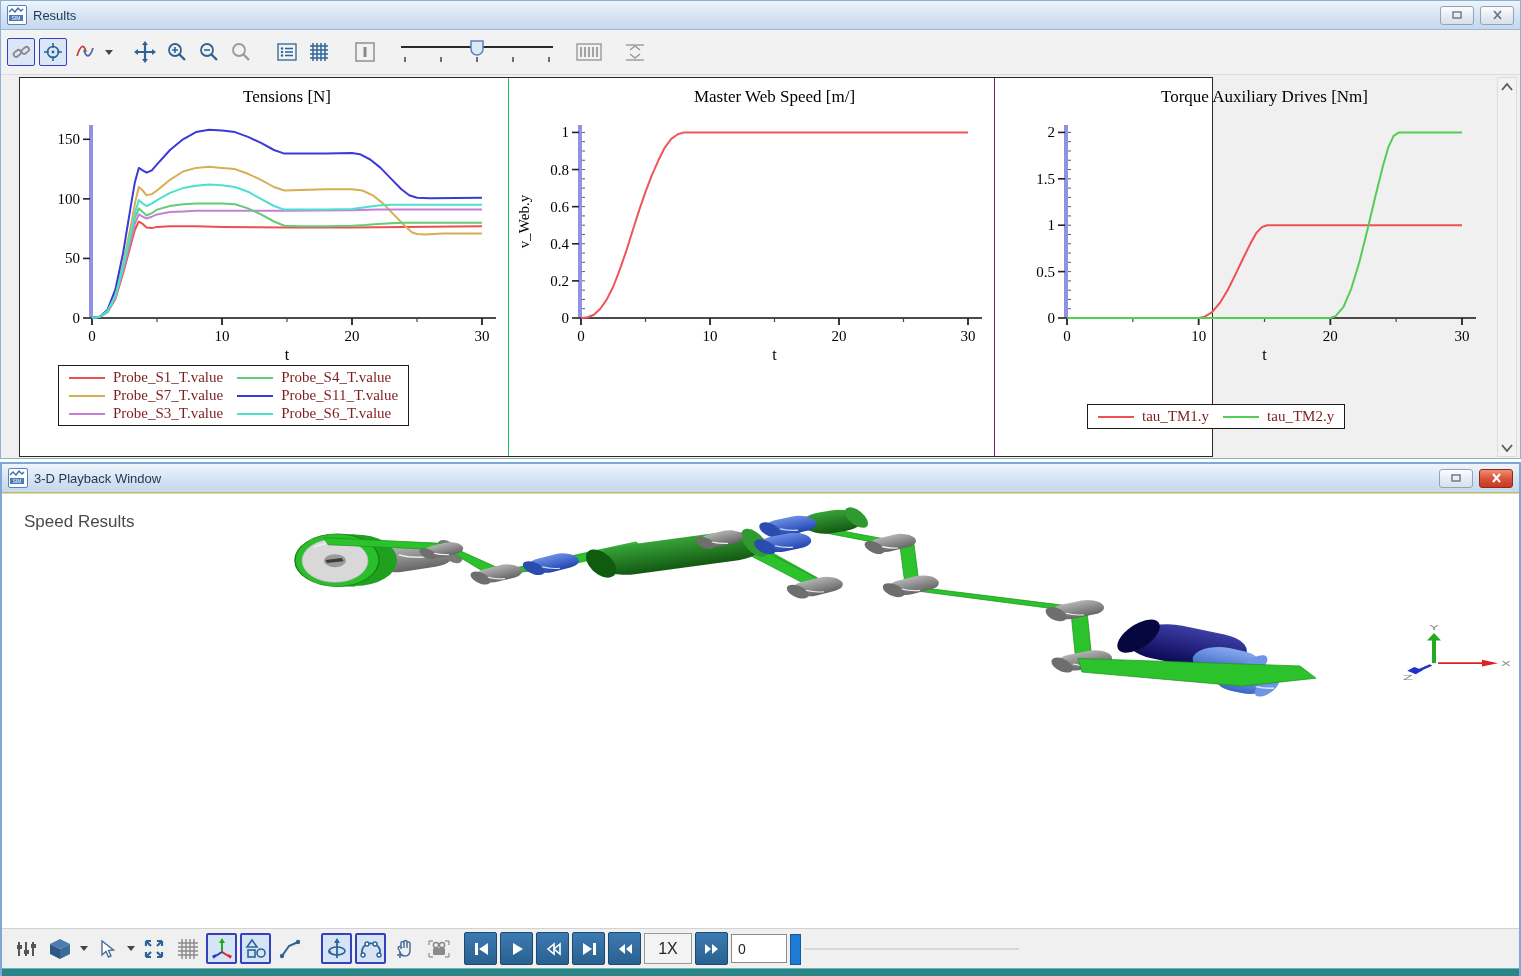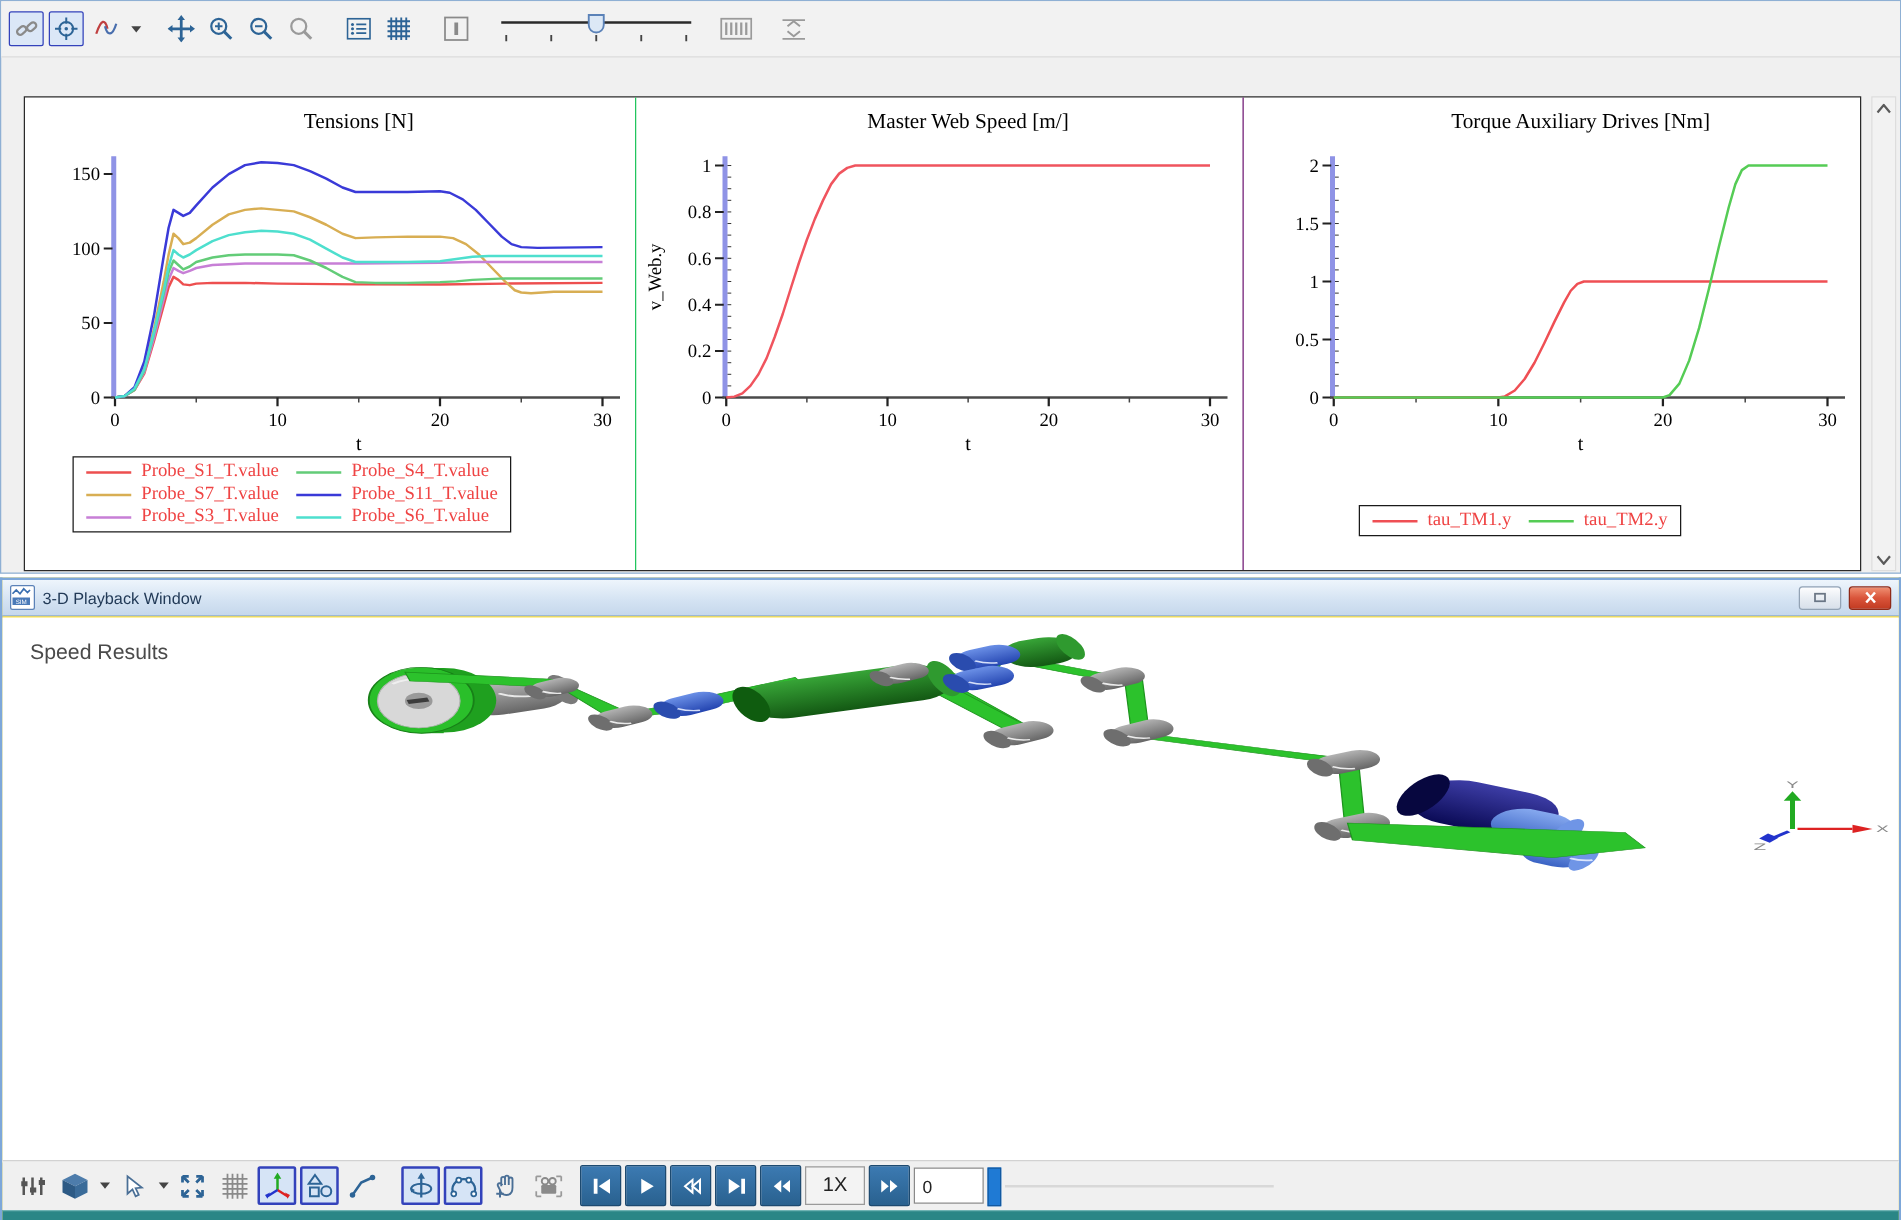--- a/index.html
+++ b/index.html
@@ -18,28 +18,28 @@
   .appicon{width:18px;height:18px;border:1px solid #5b82b8;background:#fff;display:flex;flex-direction:column;border-radius:2px;overflow:hidden;}
   .appicon svg{display:block;}
 
   
   #results-window{top:0;height:459px;}
   #results-toolbar{height:40px;display:flex;align-items:center;gap:4px;padding:2px 6px;background:#f2f2f2;border-bottom:1px solid #dcdcdc;}
   .rbtn{width:28px;height:28px;display:flex;align-items:center;justify-content:center;border:1px solid transparent;border-radius:2px;box-sizing:border-box;}
   .rbtn.sel{border:1.5px solid #3342bb;background:#dbe7f7;}
   .dropcaret{width:0;height:0;border-left:4px solid transparent;border-right:4px solid transparent;border-top:5px solid #444;margin-left:2px;}
   .tb-gap{width:10px;}
-  #charts-area{position:absolute;left:18px;top:76px;width:1470px;height:380px;background:#ffffff;border:1px solid #2a2a2a;
+  #charts-area{position:absolute;left:18px;top:76px;width:1194px;height:380px;background:#ffffff;border:1px solid #2a2a2a;
     display:flex;box-sizing:border-box;}
   .chart-panel{position:relative;height:100%;box-sizing:border-box;}
   #chart-0{width:488px;}
   #chart-1{width:486px;border-left:1px solid #22c55e;}
   #chart-2{flex:1;border-left:1px solid #701a75;}
   .chart-legend{position:absolute;border:1.5px solid #1a1a1a;background:#fff;display:grid;column-gap:14px;row-gap:1px;
-    padding:3px 10px;font-family:"Liberation Serif",serif;font-size:15px;color:#ef4444;}
+    padding:3px 10px;font-family:"Liberation Serif",serif;font-size:15px;color:#7f1d1d;}
   .legend-entry{display:flex;align-items:center;gap:8px;white-space:nowrap;}
   .legend-line{display:inline-block;width:36px;height:0;border-top:2.5px solid #000;}
   #results-scrollbar{position:absolute;right:3px;top:76px;width:20px;height:380px;background:#f2f2f2;border:1px solid #dddddd;
     display:flex;flex-direction:column;justify-content:space-between;align-items:center;box-sizing:border-box;}
   .scroll-arrow{width:18px;height:17px;display:flex;align-items:center;justify-content:center;}
 
   
   #playback-window{top:462px;height:514px;border:2px solid #7da7d9;border-bottom:none;background:#fde047;}
   #playback-window .titlebar{height:28px;}
   #latest-label{position:absolute;left:22px;top:48px;font-size:17px;color:#4a4a4a;}
@@ -57,20 +57,41 @@
   .timeslider .handle{position:absolute;left:0;top:1px;width:9px;height:29px;background:#1f7ad4;border:1px solid #1259a0;}
   .timeslider .track{position:absolute;left:14px;top:15px;width:215px;height:2px;background:#d8d8d8;}
   #teal-strip{position:absolute;left:0;top:504px;width:1517px;height:8px;background:#2a8686;border-top:1px solid #6fb3b3;}
 </style>
 </head>
 <body>
 
 <div id="stage">
 
   <section class="window" id="results-window">
+    <div class="titlebar">
+      <span class="appicon">
+        <svg width="16" height="16" viewBox="0 0 16 16">
+            <polyline points="1,6 4,3 7,6 10,2 13,5 15,3" fill="none" stroke="#3a6fb0" stroke-width="1.4"></polyline>
+            <rect x="1" y="9" width="14" height="6" fill="#4a7ab8"></rect>
+            <text x="8" y="14" font-size="5" fill="#fff" text-anchor="middle" font-family="Liberation Sans,sans-serif">SIM</text>
+          </svg>
+      </span>
+      <span class="wtitle">Results</span>
+      <span class="spacer"></span>
+      <span class="winbtn">
+        <svg width="12" height="10" viewBox="0 0 12 10">
+            <rect x="2" y="2" width="8" height="6" fill="none" stroke="#6a7685" stroke-width="1.4"></rect>
+          </svg>
+      </span>
+      <span class="winbtn">
+        <svg width="11" height="10" viewBox="0 0 11 10">
+            <path d="M2 1 L9 9 M9 1 L2 9" stroke="#6a7685" stroke-width="1.8"></path>
+          </svg>
+      </span>
+    </div>
 
     <div id="results-toolbar">
       <span class="rbtn sel">
         <svg width="20" height="20" viewBox="0 0 20 20">
             <rect x="2" y="9" width="8" height="5" rx="2.5" transform="rotate(-40 6 11)" fill="none" stroke="#8a8a8a" stroke-width="1.8"></rect>
             <rect x="10" y="6" width="8" height="5" rx="2.5" transform="rotate(-40 14 8)" fill="none" stroke="#8a8a8a" stroke-width="1.8"></rect>
           </svg>
       </span>
       <span class="rbtn sel">
         <svg width="20" height="20" viewBox="0 0 20 20">

